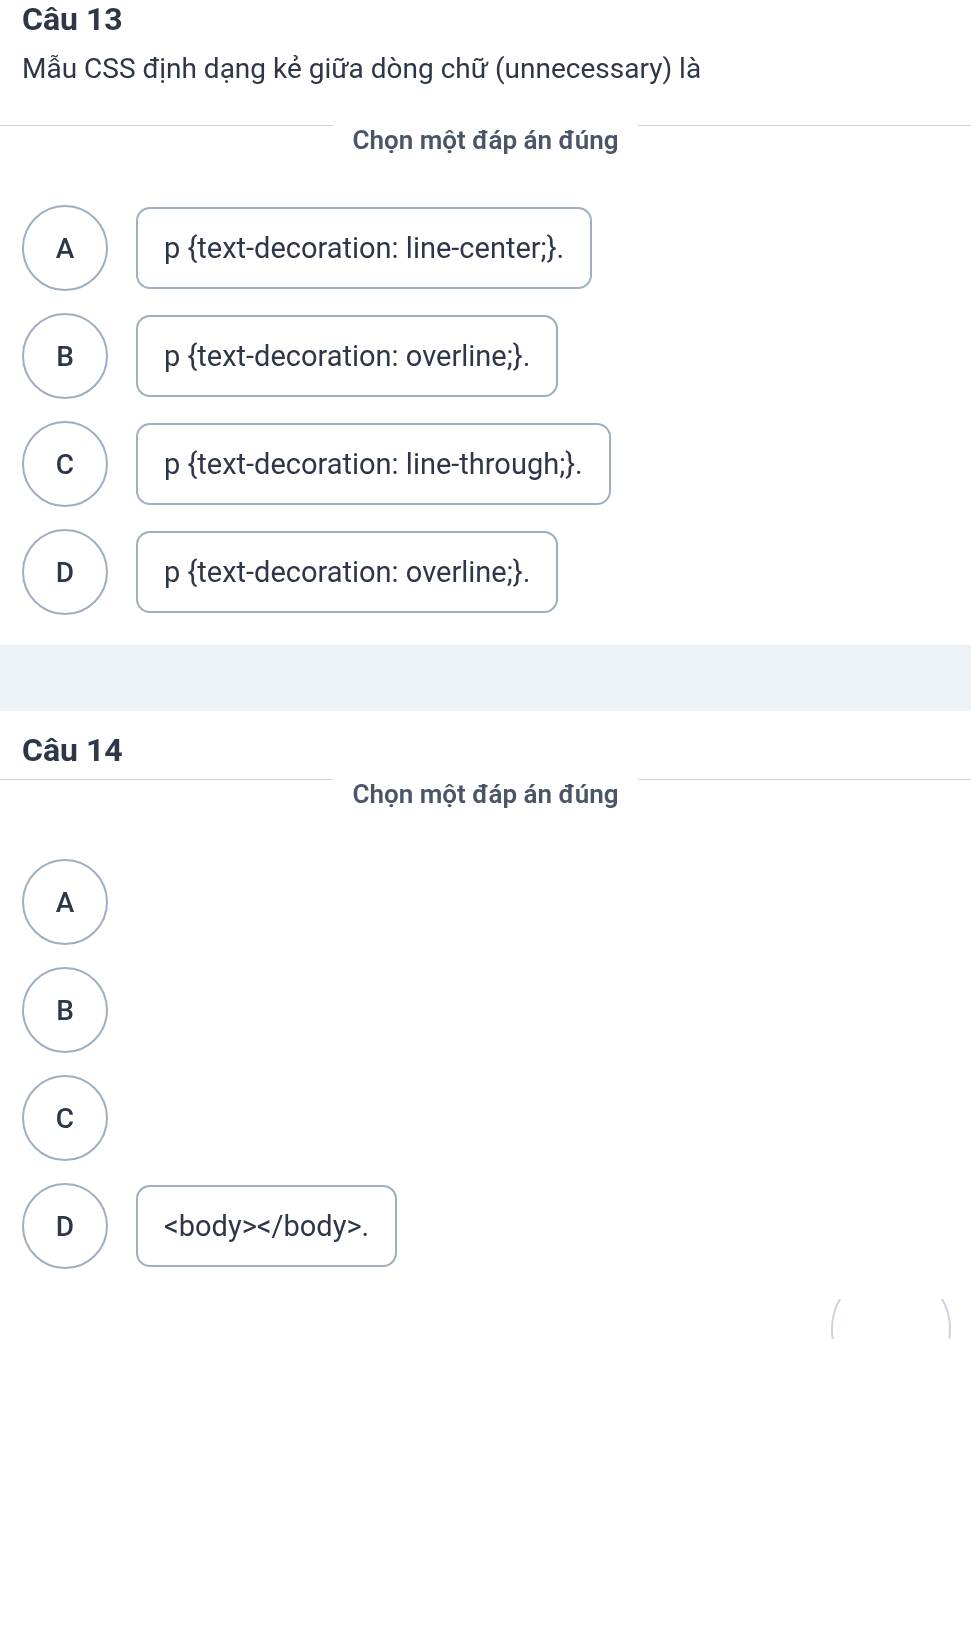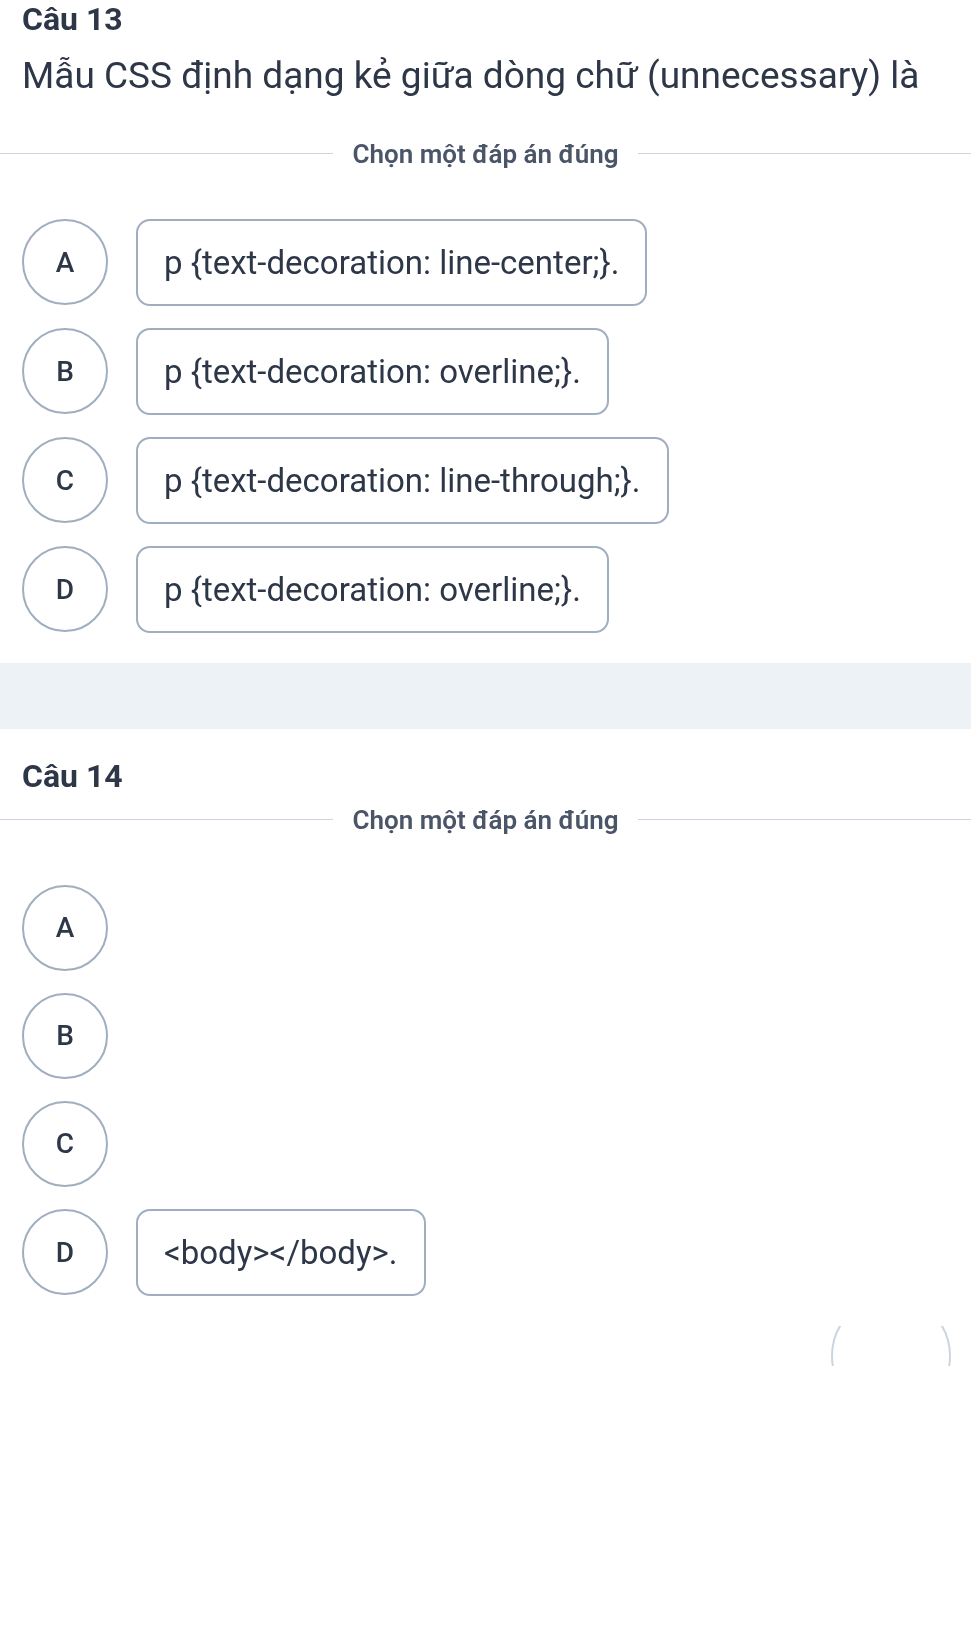--- a/index.html
+++ b/index.html
@@ -16,29 +16,28 @@
       background: #ffffff;
       padding: 0 22px 30px 22px;
     }
     .question-title {
       font-size: 32px;
       font-weight: 700;
       color: #2d3748;
       margin-bottom: 10px;
     }
     .question-text {
-      font-size: 37px;
+      font-size: 28px;
       font-weight: 400;
       color: #2d3748;
       line-height: 1.5;
       margin-bottom: 35px;
     }
     .divider-row {
       display: flex;
-      align-items: center;
       margin-bottom: 50px;
       margin-left: -22px;
       margin-right: -22px;
     }
     .divider-line {
       flex: 1;
       height: 1px;
       background: #cbd5e0;
     }
     .divider-text {
@@ -68,30 +67,30 @@
       justify-content: center;
       font-size: 28px;
       font-weight: 500;
       color: #2d3748;
       flex-shrink: 0;
     }
     .option-box {
       border: 2px solid #a0aec0;
       border-radius: 14px;
       padding: 22px 26px;
-      font-size: 33px;
+      font-size: 29px;
       color: #2d3748;
       display: inline-block;
     }
     .gap-separator {
       height: 66px;
       background: #edf2f7;
     }
     .question-14 {
-      padding-top: 28px;
+      padding-top: 20px;
     }
     .partial-circle {
       position: absolute;
       bottom: -50px;
       right: 20px;
       width: 120px;
       height: 120px;
       border-radius: 50%;
       border: 2px solid #cbd5e0;
       background: #ffffff;

